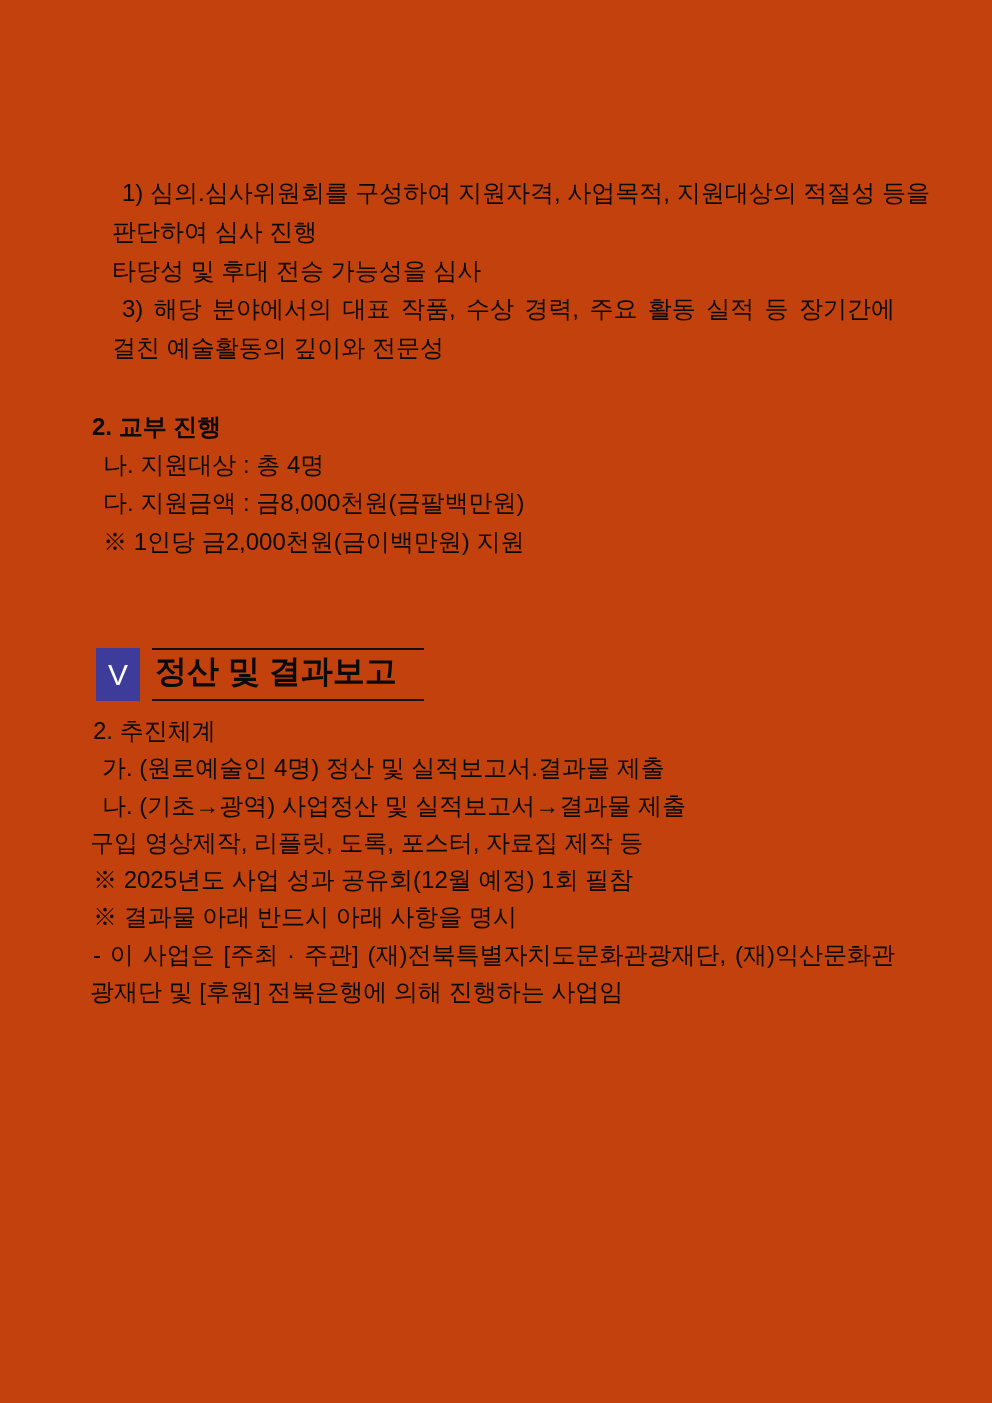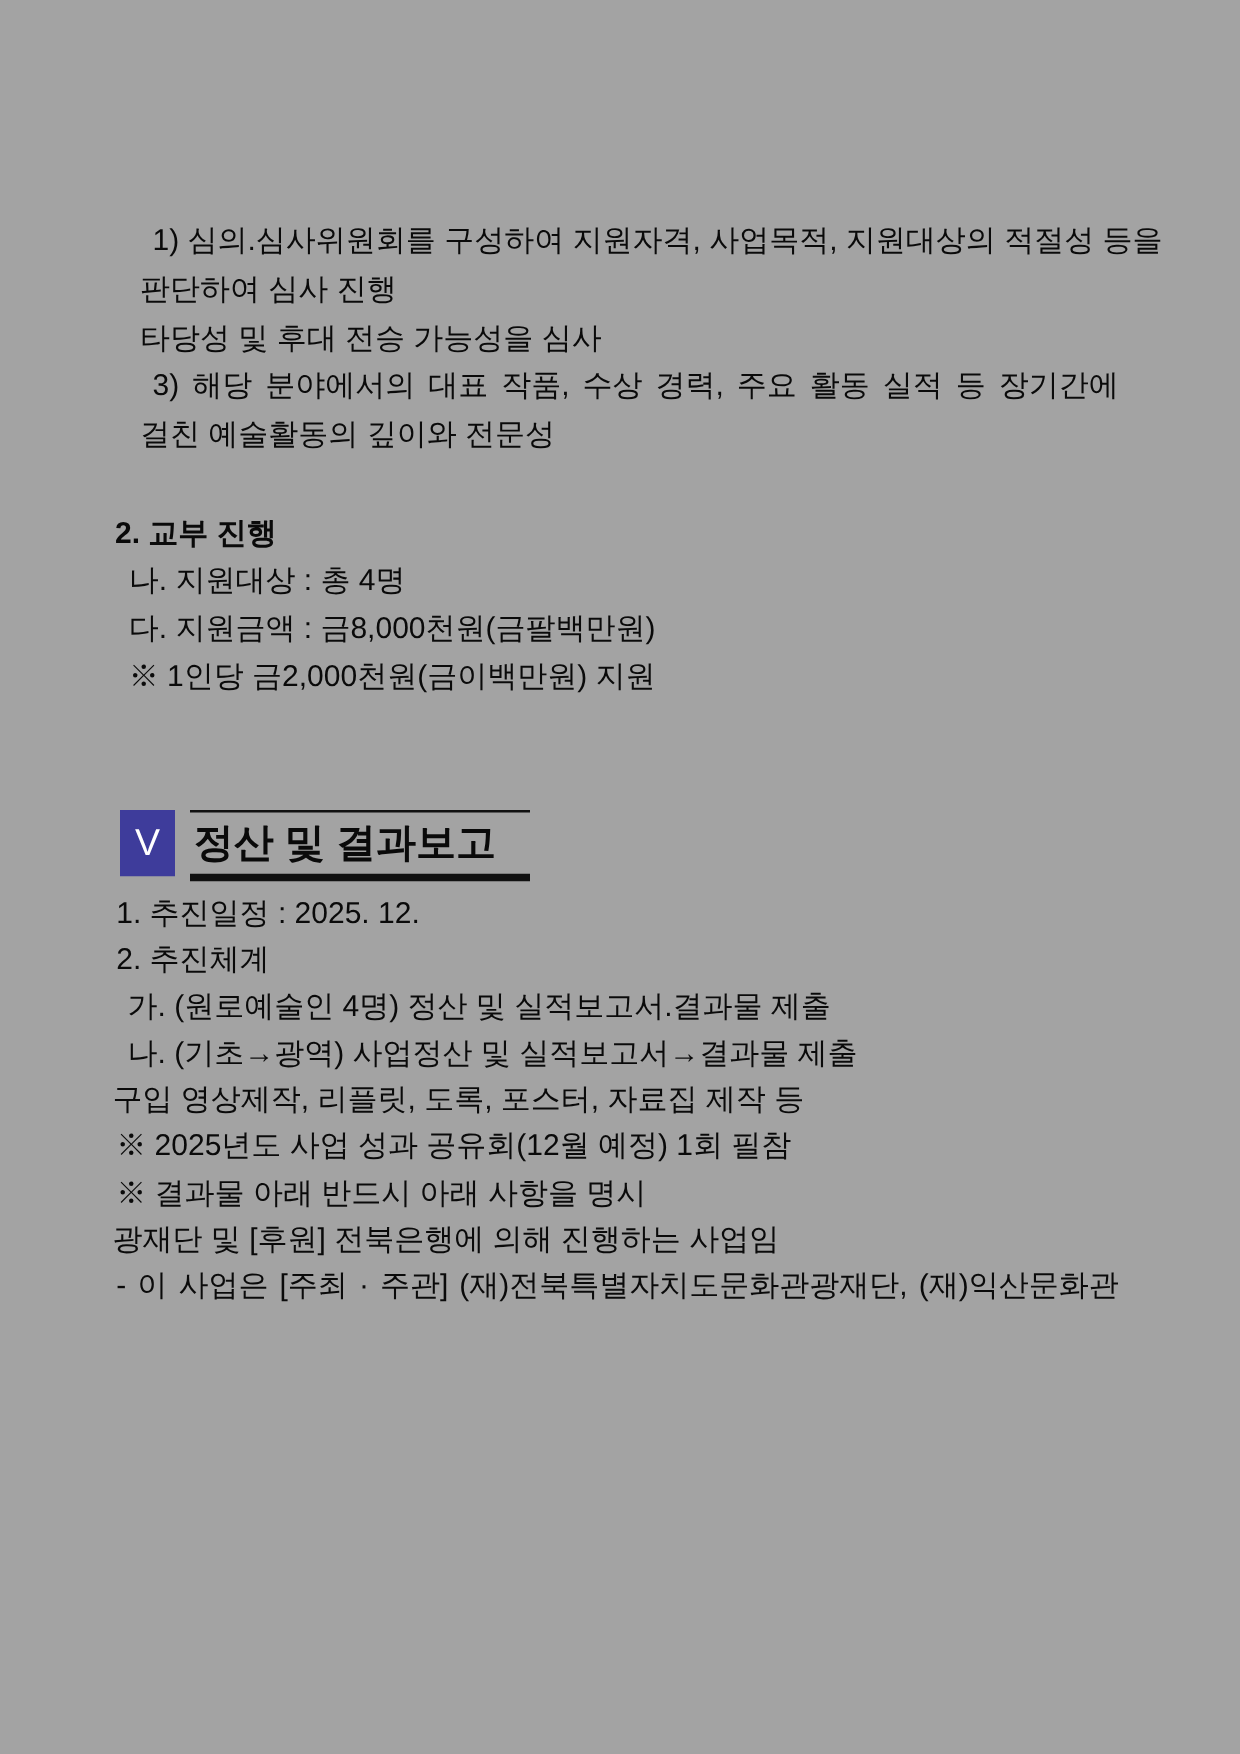--- a/index.html
+++ b/index.html
@@ -4,21 +4,21 @@
 <style>
   html, body {
     margin: 0;
     padding: 0;
     background: #ffffff;
   }
   .page {
     position: relative;
     width: 992px;
     height: 1403px;
-    background: #a3a3a3;
+    background: #c2410c;
     font-family: "Liberation Sans", sans-serif;
     color: #0a0a0a;
     font-weight: 500;
     overflow: hidden;
   }
   .line {
     margin: 0;
     font-size: 24px;
     line-height: 38.8px;
     white-space: nowrap;
@@ -70,23 +70,22 @@
     align-items: center;
     justify-content: center;
   }
   .title-box {
     position: absolute;
     left: 56px;
     top: 0;
     width: 272px;
     height: 49px;
     border-top: 2px solid #111111;
-    border-bottom: 6px solid #0ea5e9;
+    border-bottom: 2px solid #0ea5e9;
     display: flex;
-    align-items: center;
   }
   .title-box h2 {
     margin: 0;
     padding-left: 3px;
     font-size: 32px;
     font-weight: 700;
     white-space: nowrap;
     color: #0a0a0a;
   }
 
@@ -122,24 +121,23 @@
   </section>
 
   <header class="sec-header">
     <div class="badge" style="background: rgb(62, 60, 155);">V</div>
     <div class="title-box" style="border-top-color: rgb(17, 17, 17); border-bottom-color: rgb(17, 17, 17);">
       <h2>정산 및 결과보고</h2>
     </div>
   </header>
 
   <section class="report">
-    <p class="line item">1. 추진일정 : 2025. 12.</p>
     <p class="line item">2. 추진체계</p>
     <p class="line sub">가. (원로예술인 4명) 정산 및 실적보고서.결과물 제출</p>
     <p class="line sub">나. (기초→광역) 사업정산 및 실적보고서→결과물 제출</p>
     <p class="line">구입 영상제작, 리플릿, 도록, 포스터, 자료집 제작 등</p>
     <p class="line item">※ 2025년도 사업 성과 공유회(12월 예정) 1회 필참</p>
     <p class="line item">※ 결과물 아래 반드시 아래 사항을 명시</p>
+    <p class="line item just">- 이 사업은 [주최 · 주관] (재)전북특별자치도문화관광재단, (재)익산문화관</p>
     <p class="line">광재단 및 [후원] 전북은행에 의해 진행하는 사업임</p>
-    <p class="line item just">- 이 사업은 [주최 · 주관] (재)전북특별자치도문화관광재단, (재)익산문화관</p>
   </section>
 
 </div>
 
 </body></html>

